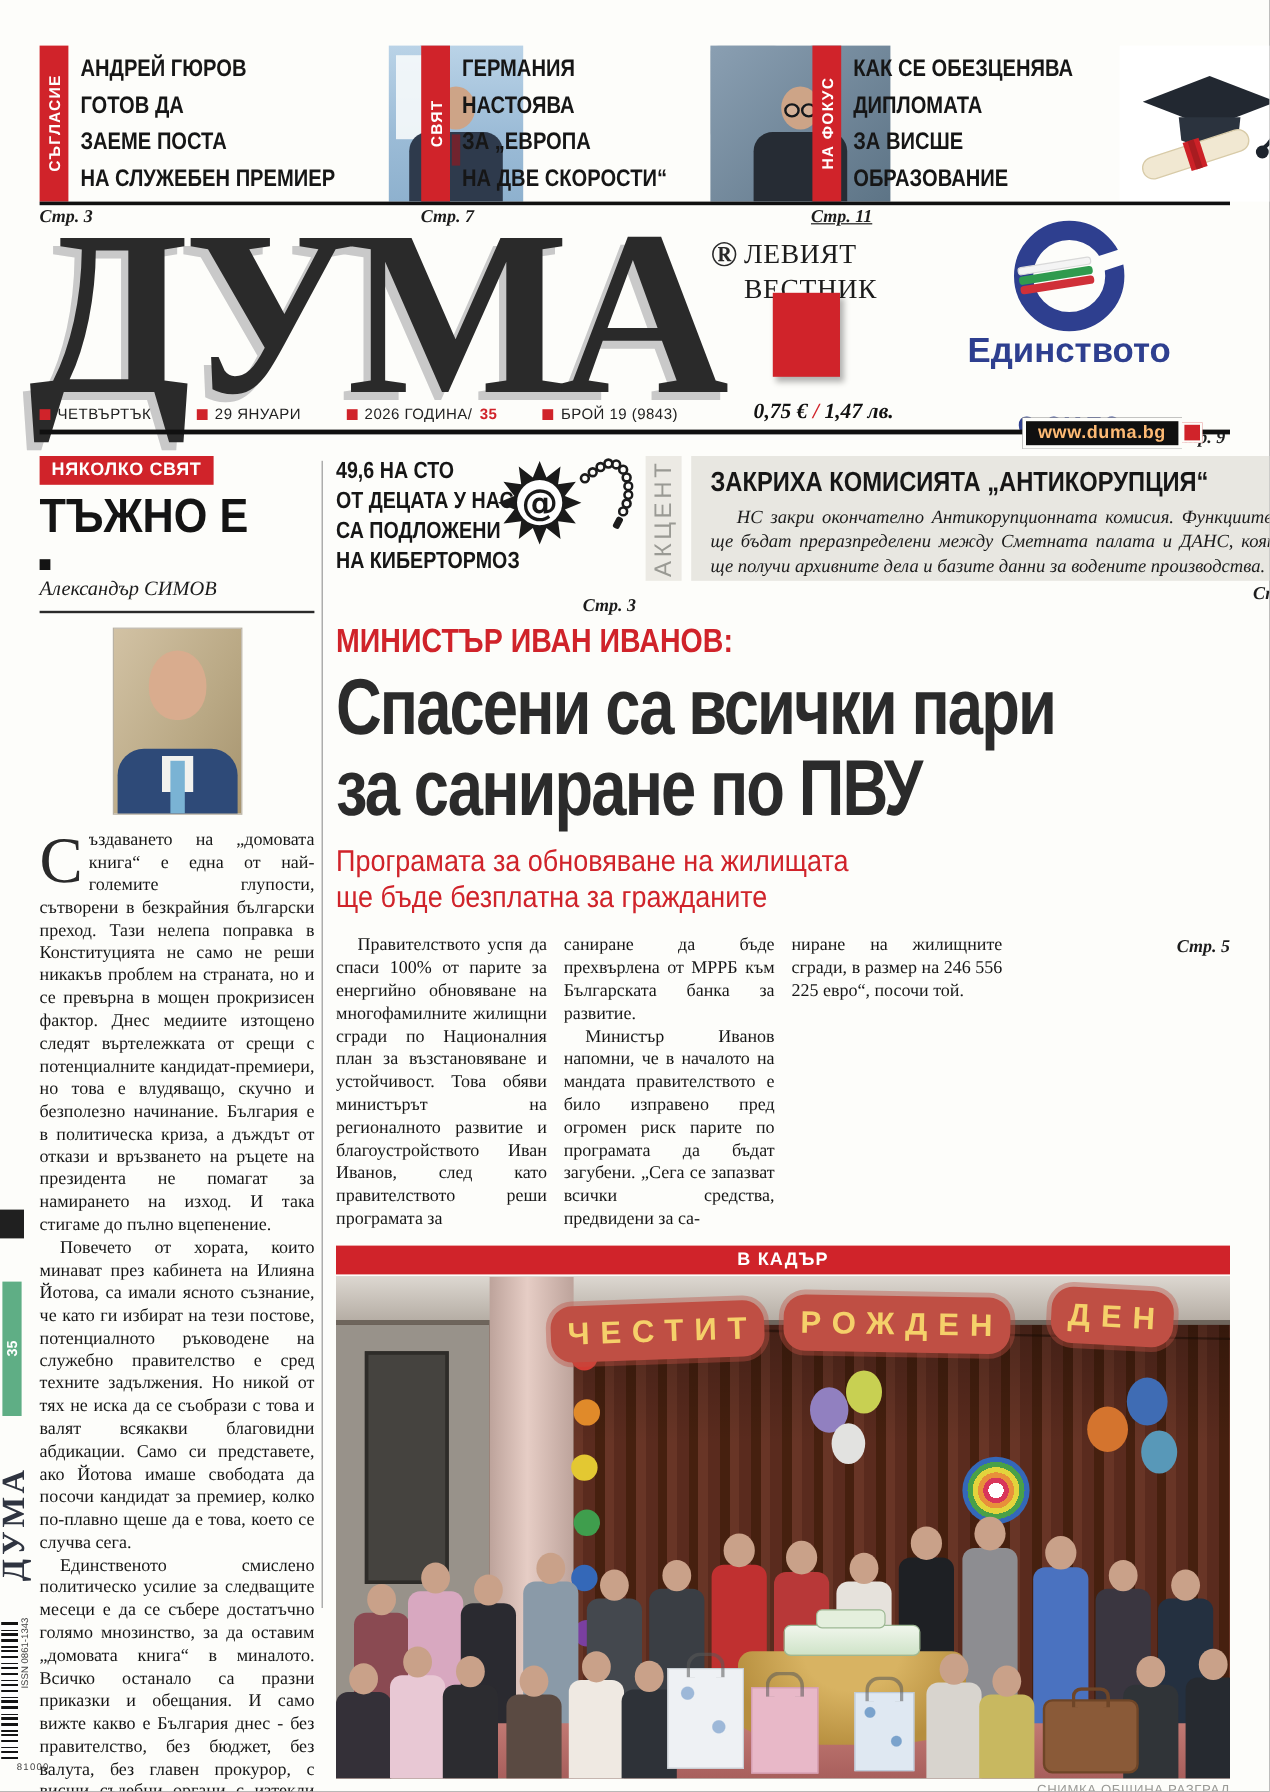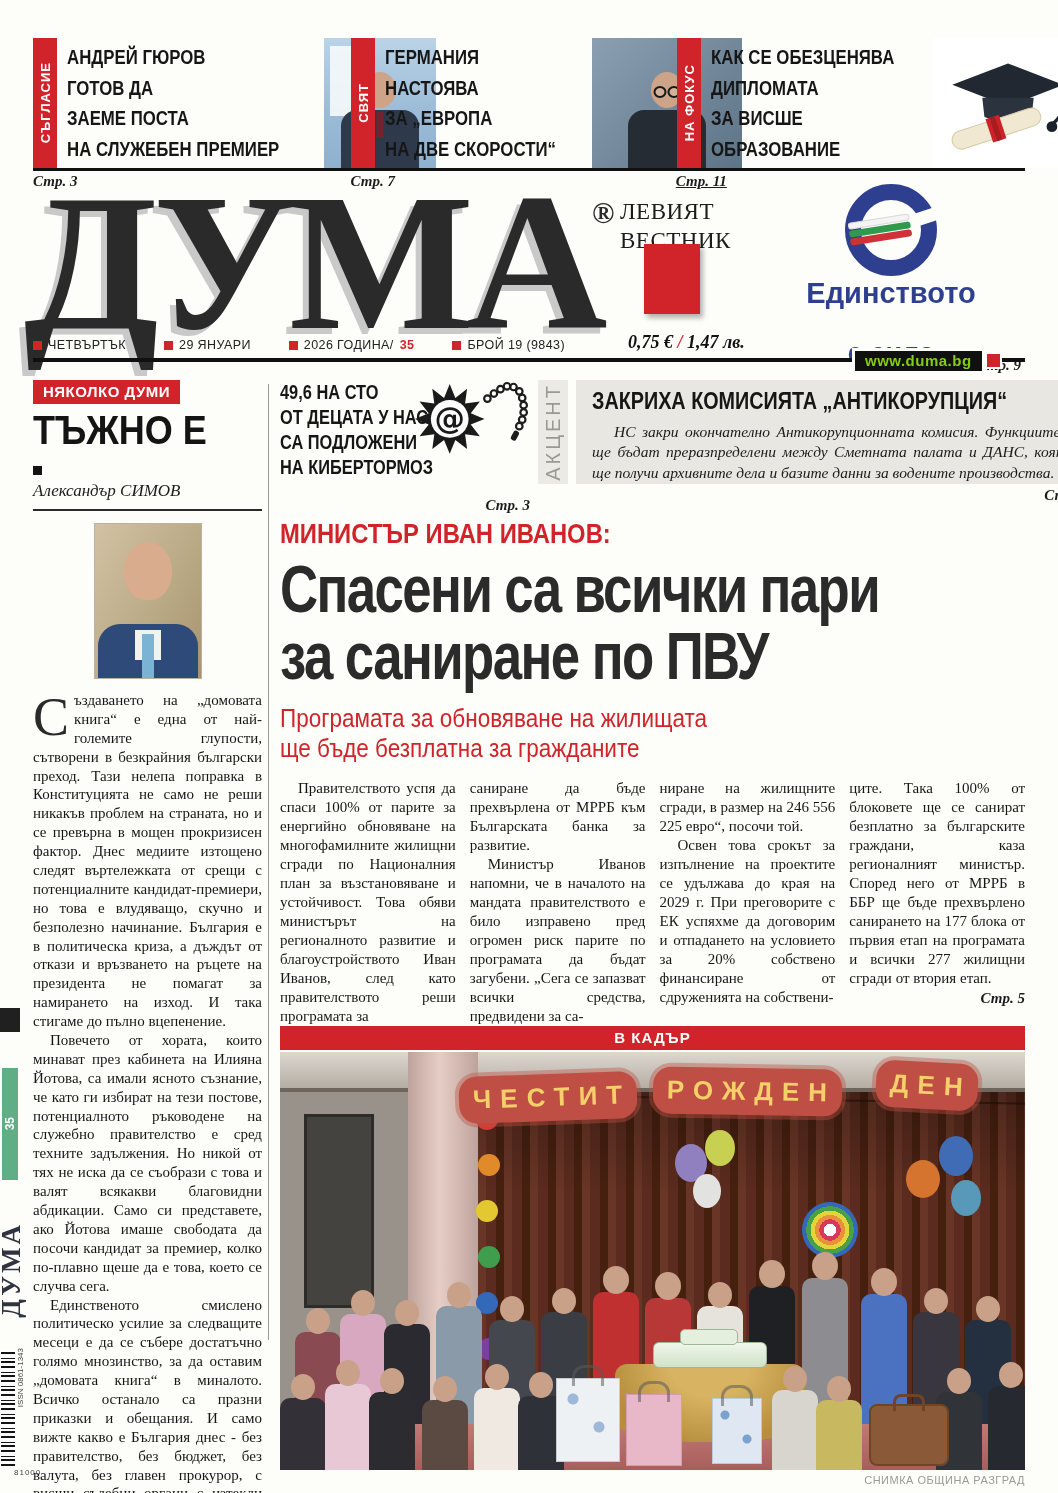--- a/index.html
+++ b/index.html
@@ -56,21 +56,21 @@
   .unity-t1{font:bold 29px/1.05 "Liberation Sans",sans-serif;color:#2e3f8f;}
   .unity-t2{font:bold 27px/1.05 "Liberation Sans",sans-serif;color:#2e3f8f;margin-top:31px;}
   .unity-page{position:absolute;right:-14px;bottom:-6px;}
   .dateline{position:absolute;left:33px;top:338px;display:flex;gap:38px;font:12.5px "Liberation Sans",sans-serif;color:#222;letter-spacing:.4px;align-items:center;}
   .dl-item{display:flex;align-items:center;gap:6px;}
   .dl-b{width:9px;height:9px;background:#d0232a;flex:none;}
   .dl-red{color:#d0232a;font-weight:bold;}
   .price{position:absolute;left:612px;top:332px;font:bold italic 18px "Liberation Serif",serif;color:#111;margin-left:16px;}
   .price .sep{color:#d0232a;}
   .black-rule{position:absolute;left:33px;top:358px;width:992px;height:4px;background:#101010;}
-  .www-box{position:absolute;left:852px;top:348px;background:#101010;color:#84cc16;border:3px solid #fdfdfa;
+  .www-box{position:absolute;left:852px;top:348px;background:#101010;color:#fdba74;border:3px solid #fdfdfa;
            padding:1px 10px 2px;font:bold 15px "Liberation Sans",sans-serif;letter-spacing:.5px;}
   .www-redsq{position:absolute;left:985px;top:352px;width:13px;height:13px;background:#d0232a;border:2px solid #fdfdfa;}
 
   
   .rail-black{position:absolute;left:0;top:1008px;width:20px;height:24px;background:#202020;}
   .rail-green{position:absolute;left:2px;top:1068px;width:16px;height:112px;background:#5fae85;display:flex;align-items:center;justify-content:center;}
   .rail-green span{writing-mode:vertical-rl;transform:rotate(180deg);color:#fff;font:bold 12px "Liberation Sans",sans-serif;}
   .rail-duma{position:absolute;left:-2px;top:1200px;width:26px;height:140px;display:flex;align-items:center;justify-content:center;}
   .rail-duma span{writing-mode:vertical-rl;transform:rotate(180deg);font:bold 27px "Liberation Serif",serif;color:#2f3440;letter-spacing:3px;}
   .rail-issn{position:absolute;left:16px;top:1348px;writing-mode:vertical-rl;transform:rotate(180deg);font:8px "Liberation Sans",sans-serif;color:#444;}
@@ -115,21 +115,21 @@
   .art-kicker{margin-top:22px;font:bold 28px/1 "Liberation Sans",sans-serif;color:#d0232a;transform:scaleX(.85);transform-origin:0 50%;white-space:nowrap;}
   .art-h .cond{font:bold 66px/1.02 "Liberation Sans",sans-serif;letter-spacing:-2px;color:#2b2b2b;transform:scaleX(.8);}
   .art-h{margin-top:8px;}
   .art-sub{margin-top:12px;}
   .art-sub .cond{font:25px/1.2 "Liberation Sans",sans-serif;color:#d0232a;transform:scaleX(.9);}
   .cols{display:flex;gap:14px;margin-top:16px;}
   .col{flex:1;font:15px/1.27 "Liberation Serif",serif;text-align:justify;color:#161616;}
   .col p{margin:0;}
   .col p.ind{text-indent:18px;}
   .colpg{text-align:right;margin-top:2px;}
-  .kadar-banner{background:#d0232a;color:#fff;text-align:center;
+  .kadar-banner{margin-top:12px;background:#d0232a;color:#fff;text-align:center;
                 font:bold 15px "Liberation Sans",sans-serif;letter-spacing:1px;padding:3px 0 4px;}
 
   
   .photo{position:relative;height:418px;margin-top:2px;overflow:hidden;background:#5d4a42;}
   .ph-ceiling{position:absolute;top:0;left:0;right:0;height:36px;background:linear-gradient(#dcd7d0,#b6aea5);border-bottom:4px solid #6e655c;z-index:1;}
   .ph-wall{position:absolute;top:40px;left:0;width:140px;bottom:46px;background:#98928a;}
   .ph-door{position:absolute;top:62px;left:24px;width:64px;height:188px;background:#45433f;border:3px solid #2e2c29;}
   .ph-curtain{position:absolute;top:40px;left:128px;right:0;bottom:46px;
      background:linear-gradient(180deg,rgba(0,0,0,.25),rgba(0,0,0,0) 30%),
      repeating-linear-gradient(90deg,#5a2b1e 0 10px,#46200f 10px 18px,#683526 18px 26px);}
@@ -287,21 +287,21 @@
       <span>35</span>
     </div>
   <div class="rail-duma">
       <span>ДУМА</span>
     </div>
   <div class="rail-issn">ISSN 0861-1343</div>
   <div class="rail-barcode"></div>
   <div class="rail-num">81000</div>
 
   <div class="opinion">
-    <span class="op-kicker">НЯКОЛКО ДУМИ</span>
+    <span class="op-kicker">НЯКОЛКО СВЯТ</span>
     <div class="op-title">ТЪЖНО Е</div>
     <div class="op-bullet"></div>
     <div class="op-author">Александър СИМОВ</div>
     <div class="op-rule"></div>
     <div class="op-photo">
       <div class="op-shirt"></div>
       <div class="op-tie"></div>
     </div>
     <div class="op-text">
       <p><span class="dropcap">С</span><span>ъздаването на „домовата книга“ е една от най-големите глупости, сътворени в безкрайния български преход. Тази нелепа поправка в Конституцията не само не реши никакъв проблем на страната, но и се превърна в мощен прокризисен фактор. Днес медиите изтощено следят въртележката от срещи с потенциалните кандидат-премиери, но това е влудяващо, скучно и безполезно начинание. България е в политическа криза, а дъждът от откази и връзването на ръцете на президента не помагат за намирането на изход. И така стигаме до пълно вцепенение.</span></p>
@@ -370,24 +370,22 @@
     <div class="cols">
       <div class="col">
         <p class="ind">Правителството успя да спаси 100% от парите за енергийно обновяване на многофамилните жилищни сгради по Националния план за възстановяване и устойчивост. Това обяви министърът на регионалното развитие и благоустройството Иван Иванов, след като правителството реши програмата за</p>
       </div>
       <div class="col">
         <p>саниране да бъде прехвърлена от МРРБ към Българската банка за развитие.</p>
         <p class="ind">Министър Иванов напомни, че в началото на мандата правителството е било изправено пред огромен риск парите по програмата да бъдат загубени. „Сега се запазват всички средства, предвидени за са-</p>
       </div>
       <div class="col">
         <p>ниране на жилищните сгради, в размер на 246 556 225 евро“, посочи той.</p>
-        <p class="ind">Освен това срокът за изпълнение на проектите се удължава до края на 2029 г. При преговорите с ЕК успяхме да договорим и отпадането на условието за 20% собствено финансиране от сдруженията на собствени-</p>
       </div>
       <div class="col">
-        <p>ците. Така 100% от блоковете ще се санират безплатно за българските граждани, каза регионалният министър. Според него от МРРБ в ББР ще бъде прехвърлено санирането на 177 блока от първия етап на програмата и всички 277 жилищни сгради от втория етап.</p>
         <div class="colpg pgref">Стр. 5</div>
       </div>
     </div>
 
     <div class="kadar-banner">В КАДЪР</div>
 
     <div class="photo">
       <div class="ph-ceiling"></div>
       <div class="ph-wall"></div>
       <div class="ph-door"></div>

